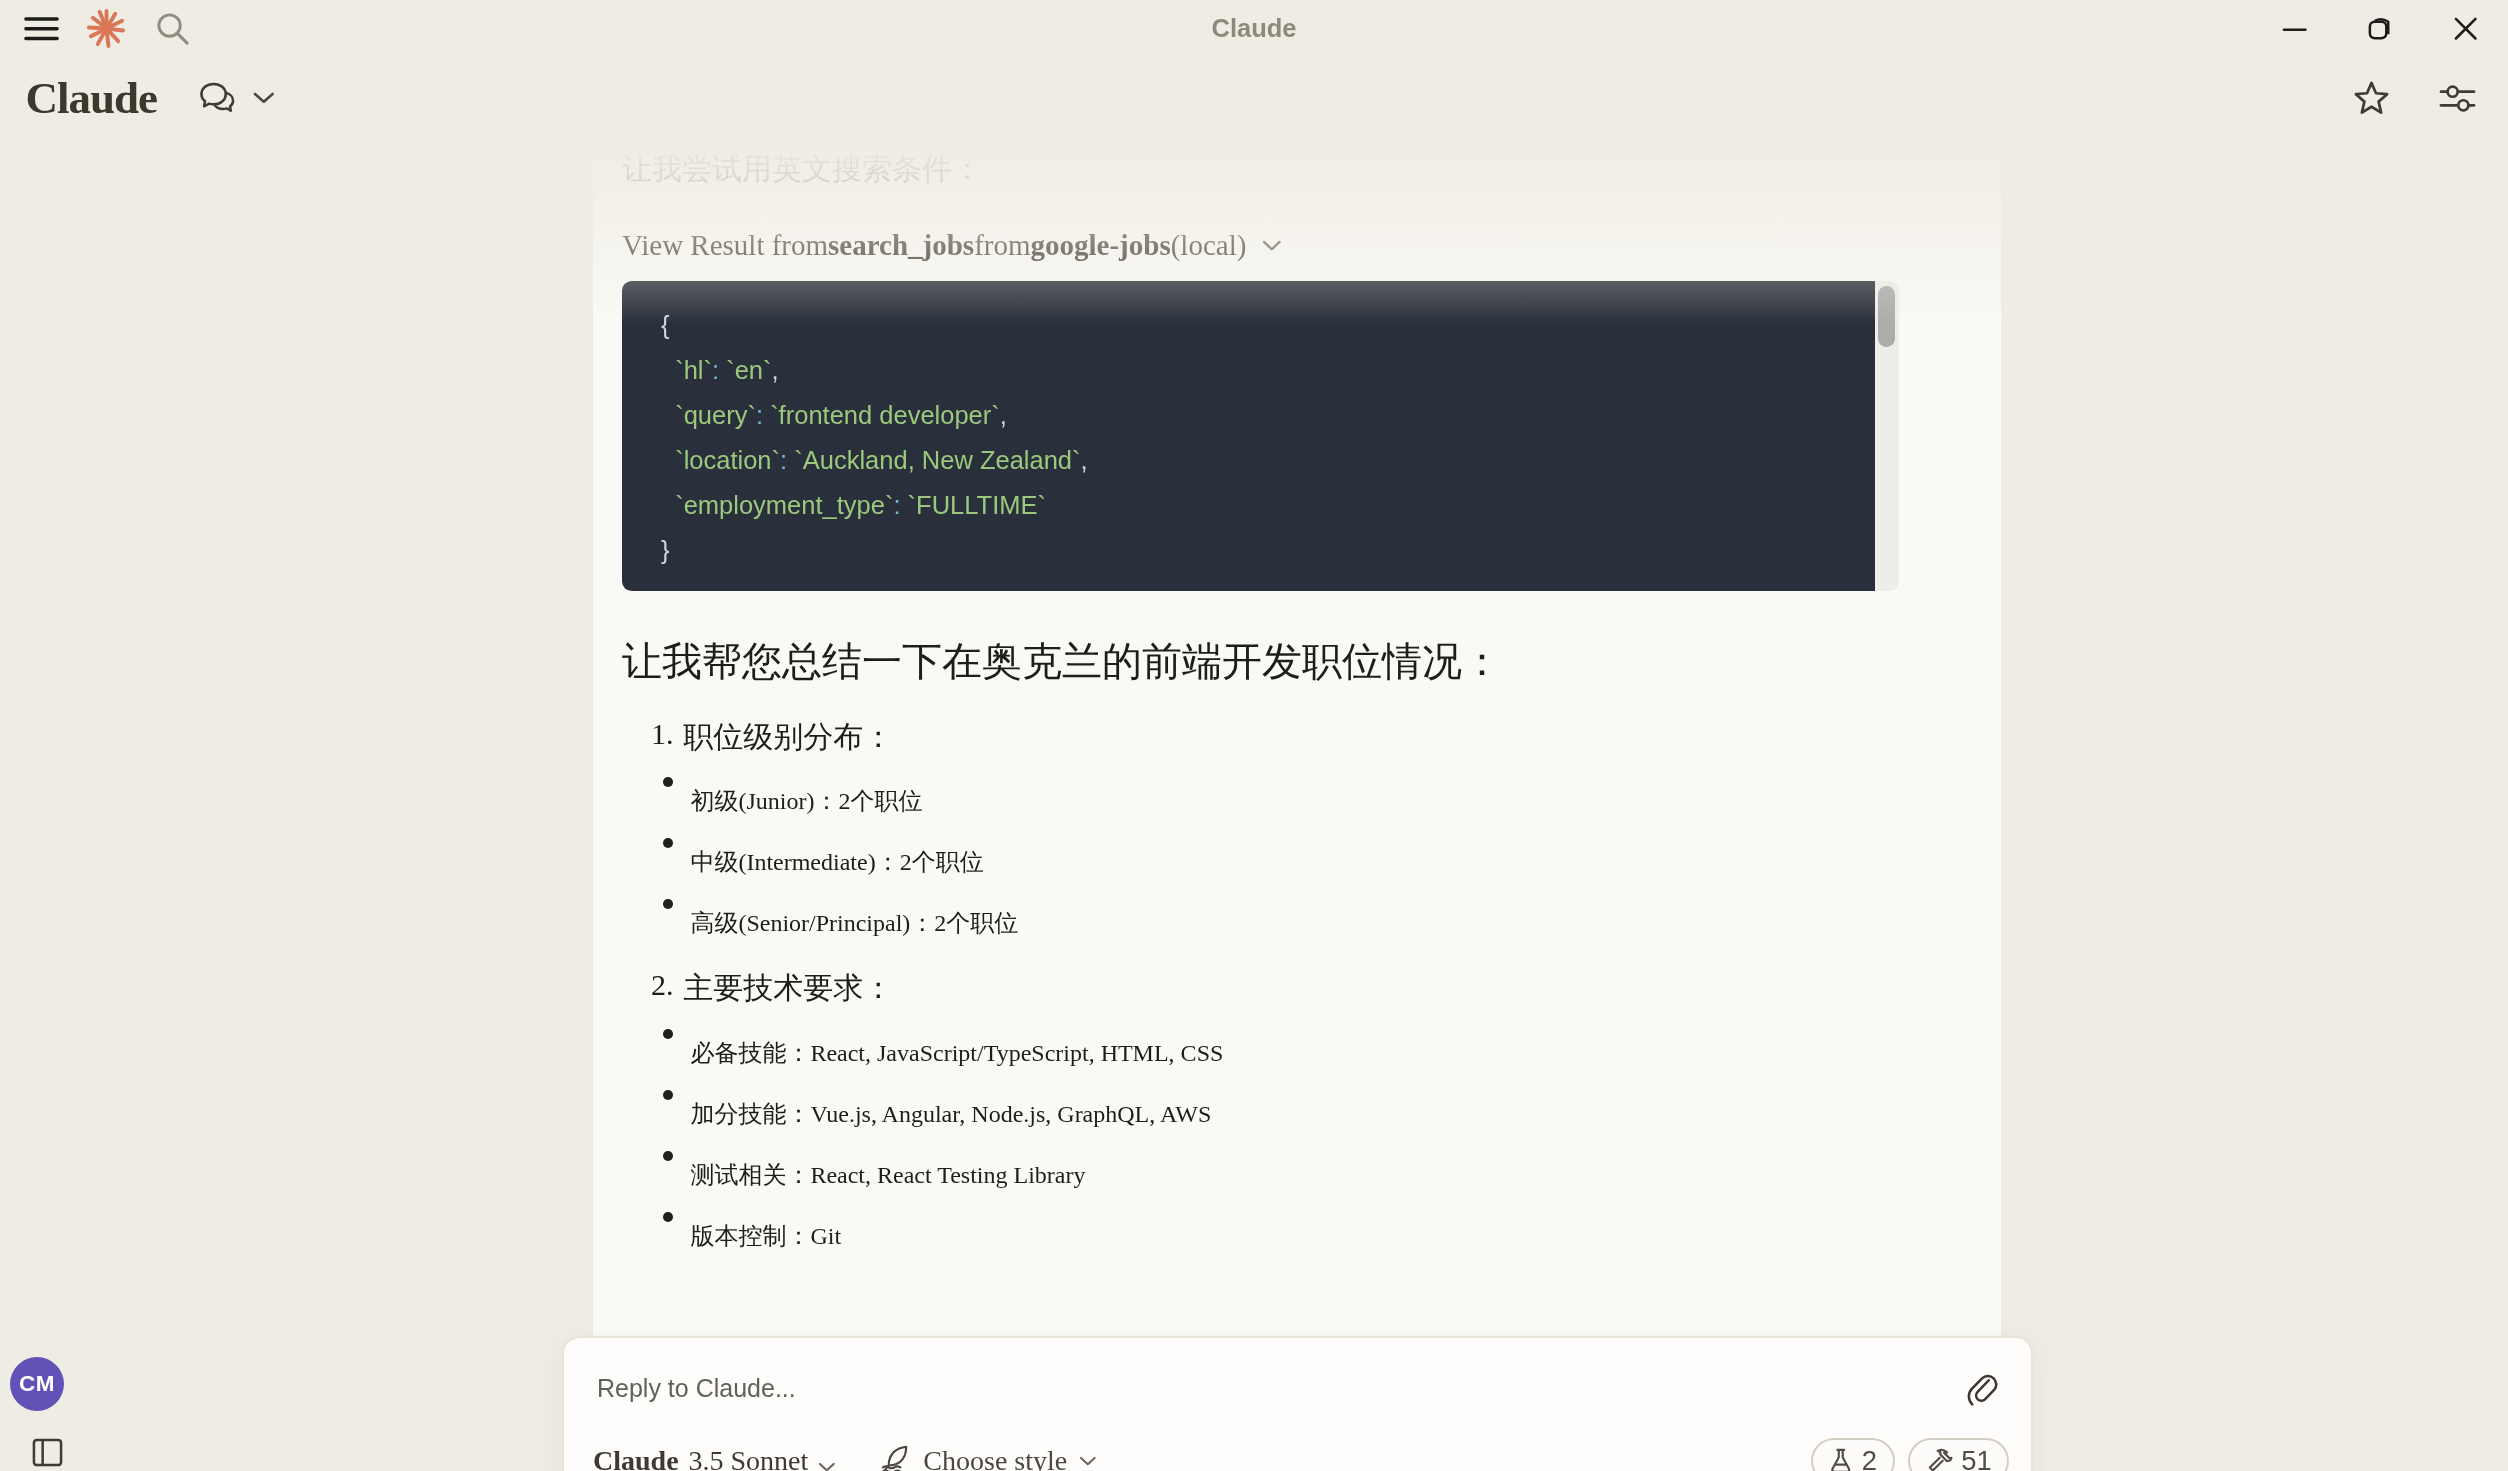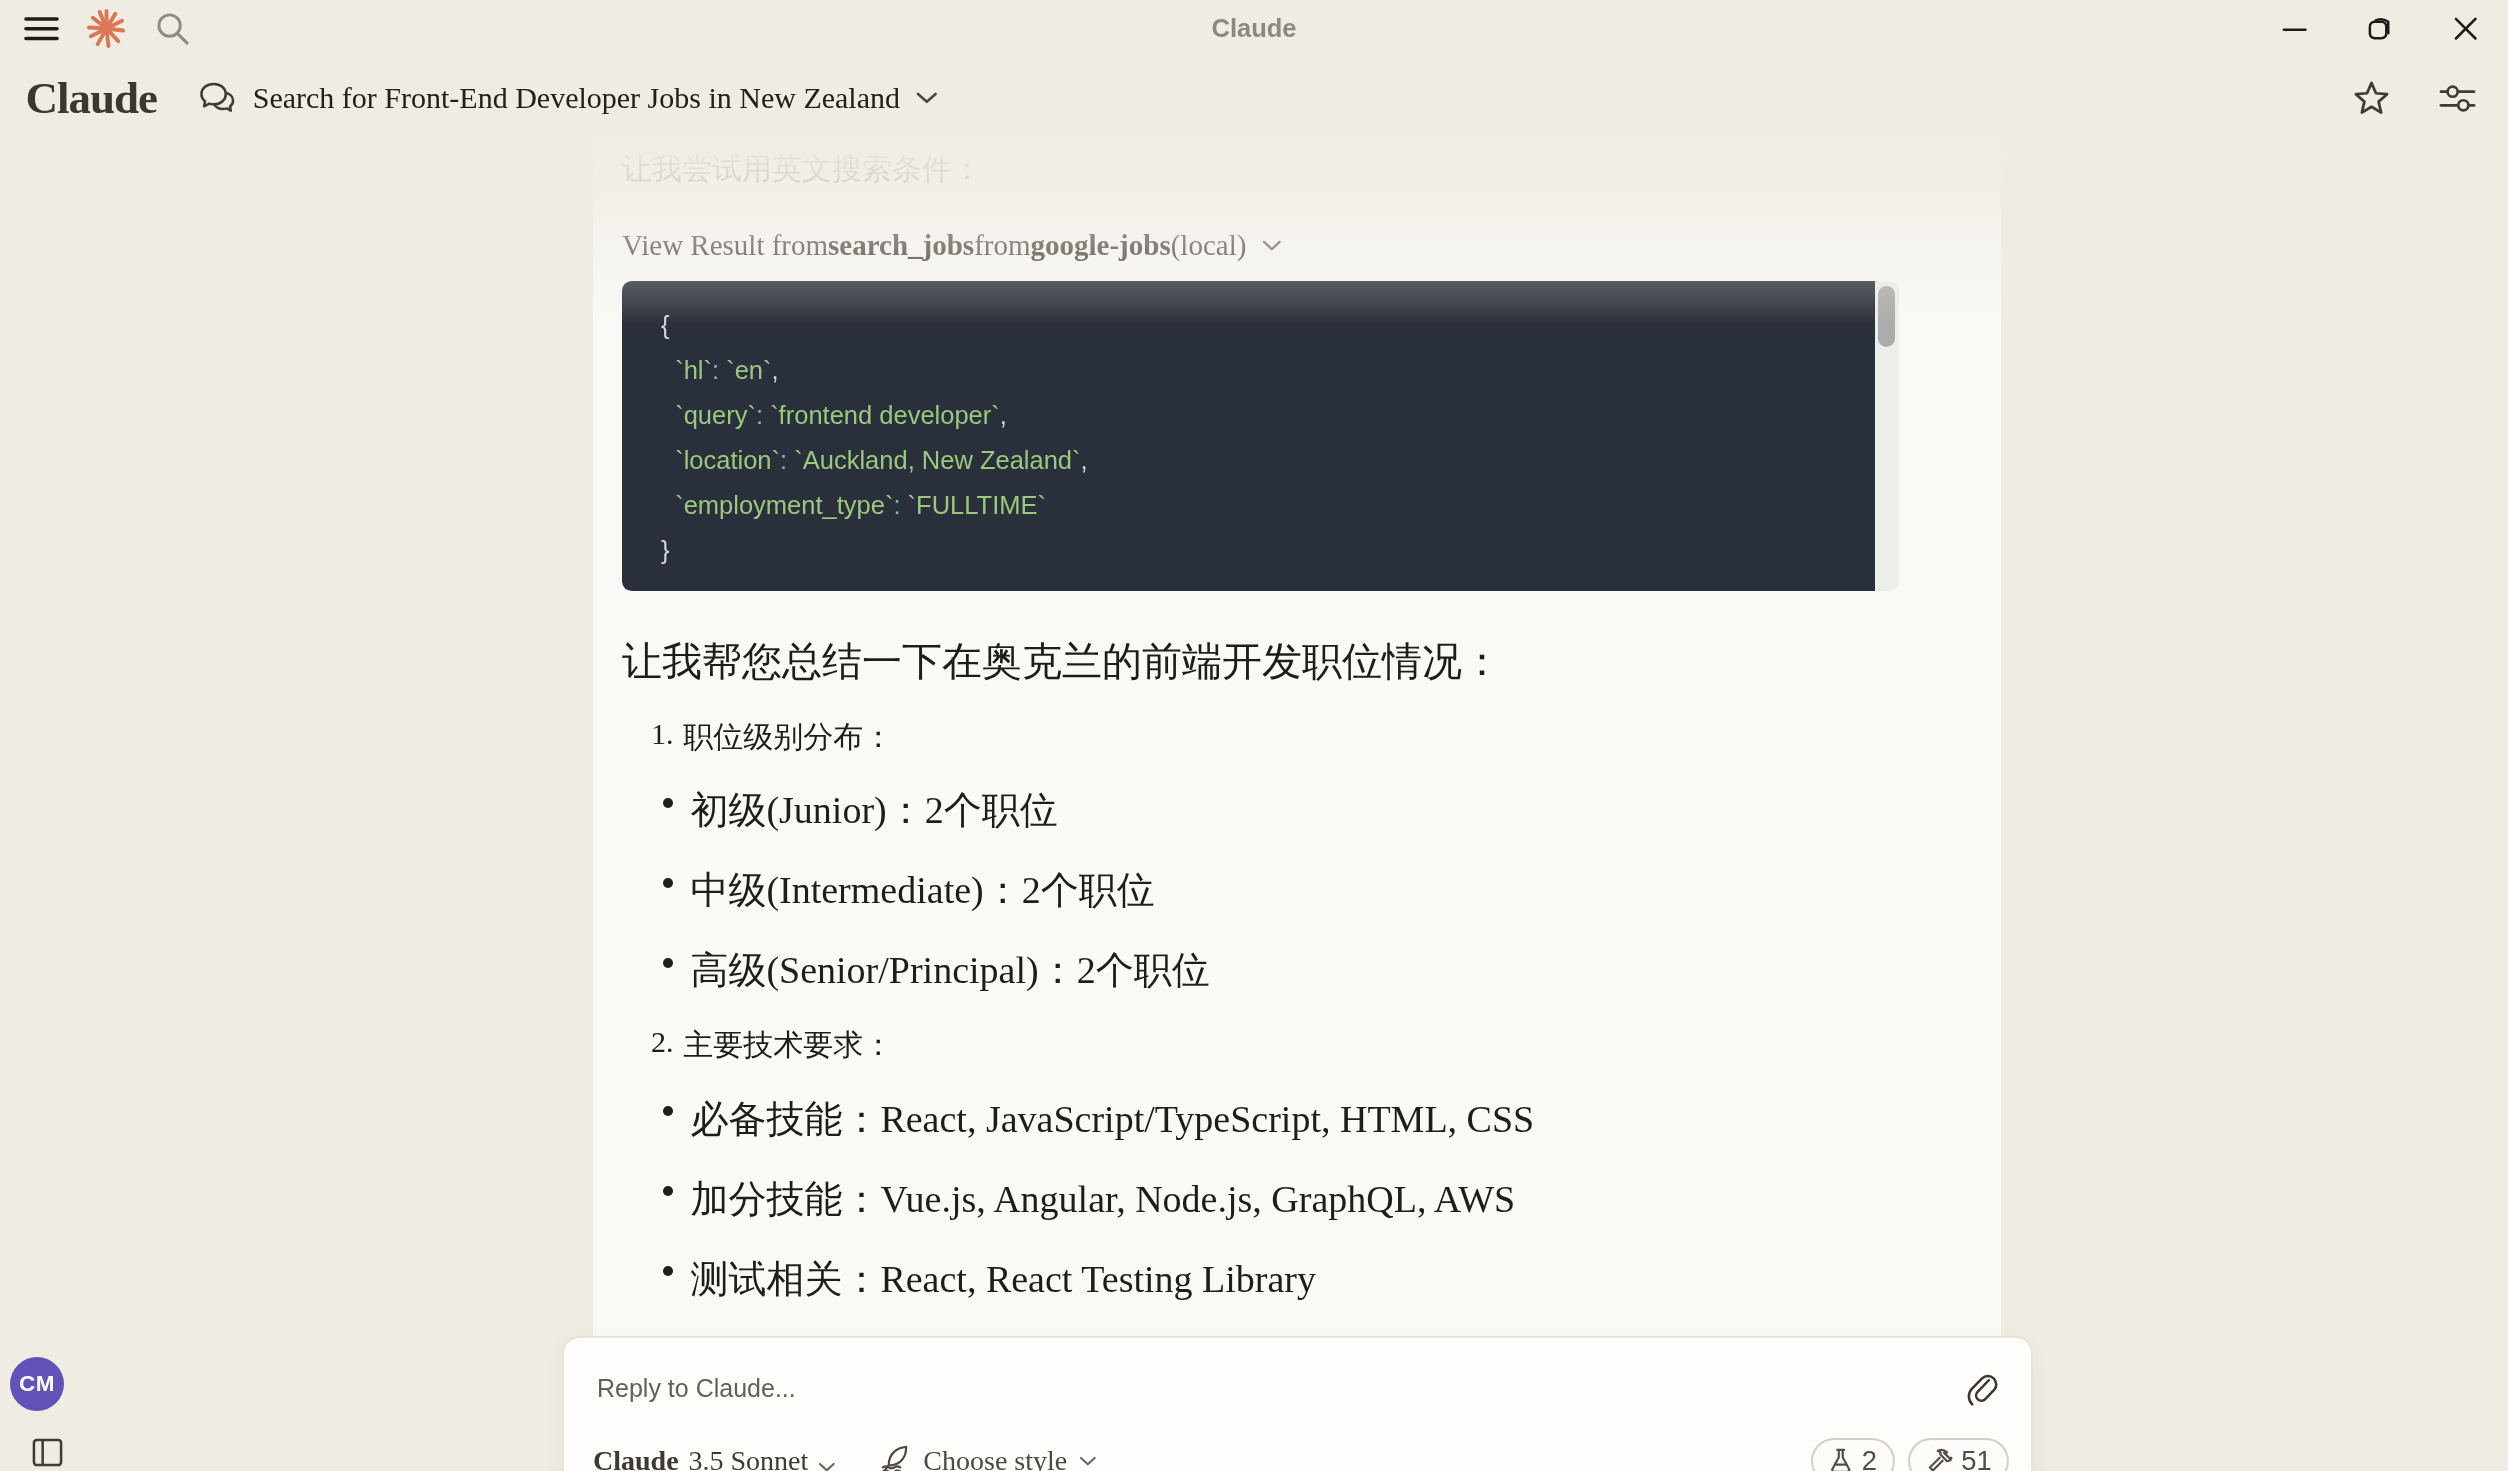--- a/index.html
+++ b/index.html
@@ -69,21 +69,21 @@
     width:24.5px; background:#EDEDEA; border-radius:0 9.8px 9.8px 0; position:relative;
   }
   .code-scroll-thumb {
     position:absolute; top:4.9px; left:3.9px; width:16.7px; height:61px;
     background:#ACACAC; border-radius:8.8px; cursor:default;
   }
 
   .para { font-size:40px; margin-bottom:27.4px; color:#1E1D19; }
   .numbered { font-size:30px; margin:0 0 27.4px 29px; color:#1E1D19; display:flex; }
   .numbered .num { margin-right:9.8px; }
-  .bullet { display:flex; align-items:center; margin:0 0 29px 41px; font-size:38px; color:#1E1D19; }
+  .bullet { display:flex; align-items:flex-start; margin:0 0 29px 41px; font-size:24px; color:#1E1D19; }
   .bullet .dot {
     width:9.8px; height:9.8px; border-radius:50%; background:#21201C;
     margin-right:17.6px; flex:none; position:relative; top:-7.8px;
   }
 
   
   .composer {
     position:absolute; left:562px; top:1336px; width:1471px; height:169px;
     background:#FEFDFB; border:2px solid #E7E4D9; border-radius:17.6px;
     box-shadow:0 5.9px 23.5px rgba(60,55,40,.05); z-index:5;
@@ -170,21 +170,20 @@
 
 <div class="header">
   <span class="wordmark">Claude</span>
   <div class="chat-title-group">
     <span>
       <svg width="39" height="35" viewBox="0 0 40 36" fill="none" stroke="#3F3D33" stroke-width="2.6" stroke-linejoin="round">
         <path d="M16 3 C9 3 3.5 7.5 3.5 13.5 C3.5 16.5 5 19 7.2 20.8 L6.2 26 L11.5 23.3 C12.9 23.8 14.4 24 16 24 C23 24 28.5 19.5 28.5 13.5 C28.5 7.5 23 3 16 3 Z"></path>
         <path d="M28.3 12.2 C32.8 13.1 36 16.3 36 20.2 C36 22.6 34.8 24.7 32.9 26.2 L33.7 30.5 L29.3 28.2 C28.1 28.6 26.9 28.8 25.5 28.8 C21.7 28.8 18.4 27 16.7 24.3"></path>
       </svg>
     </span>
-    <span class="chat-title">Search for Front-End Developer Jobs in New Zealand</span>
     <span>
       <svg width="21.6" height="13.7" viewBox="0 0 22 14" fill="none" stroke="#4A4840" stroke-width="2.6" stroke-linecap="round" stroke-linejoin="round">
         <polyline points="2,3 11,11 20,3"></polyline>
       </svg>
     </span>
   </div>
   <div class="header-right">
     <span class="icon-btn">
       <svg width="39" height="39" viewBox="0 0 40 40" fill="none" stroke="#3F3D33" stroke-width="2.8" stroke-linejoin="round">
         <path d="M20 4 L24.6 14.6 L36 15.6 L27.3 23.2 L29.9 34.5 L20 28.5 L10.1 34.5 L12.7 23.2 L4 15.6 L15.4 14.6 Z"></path>

